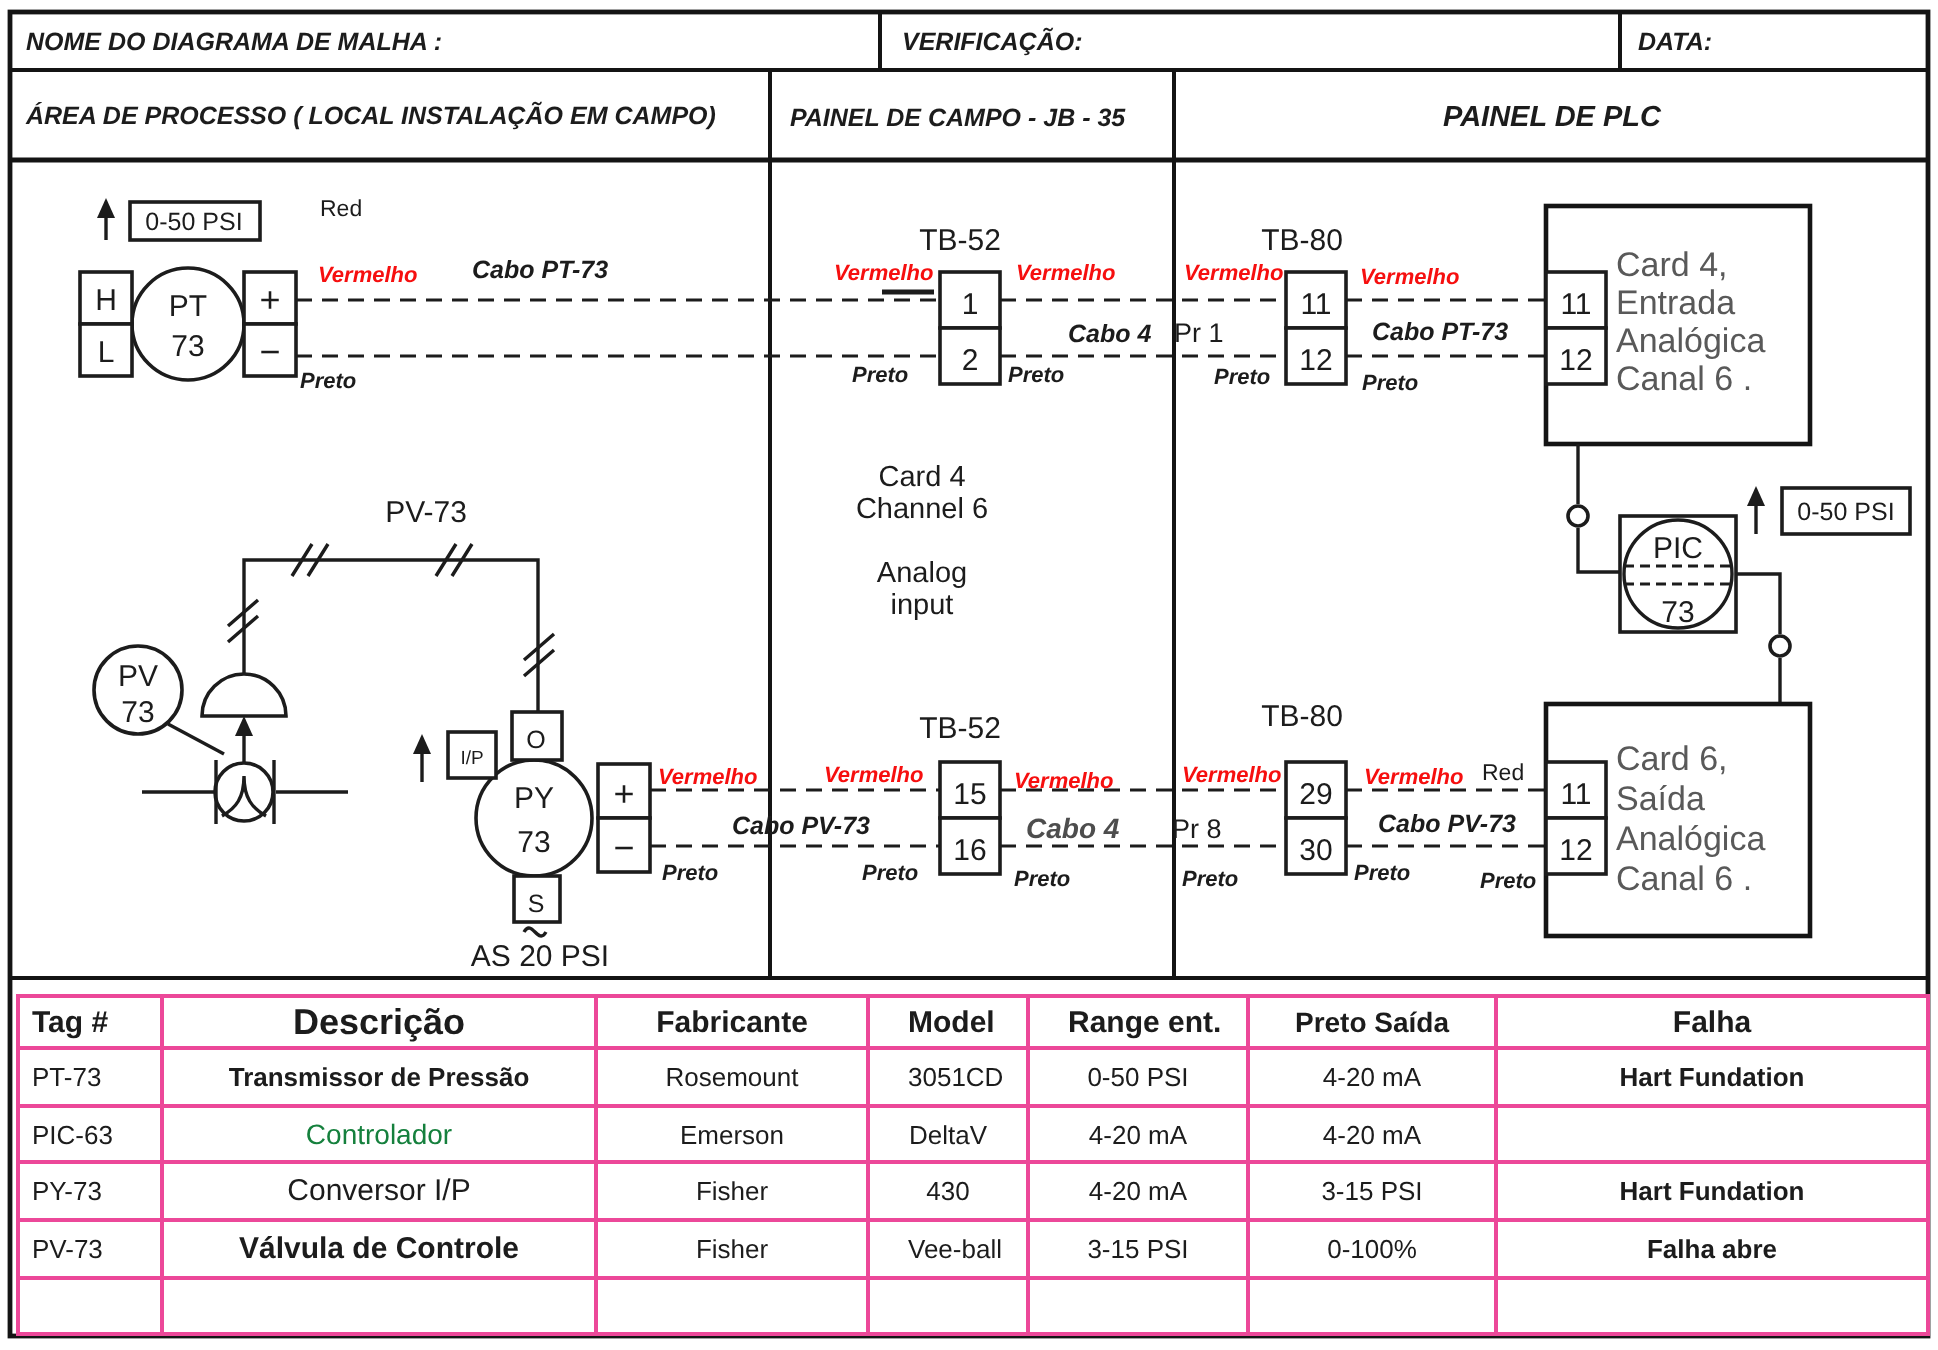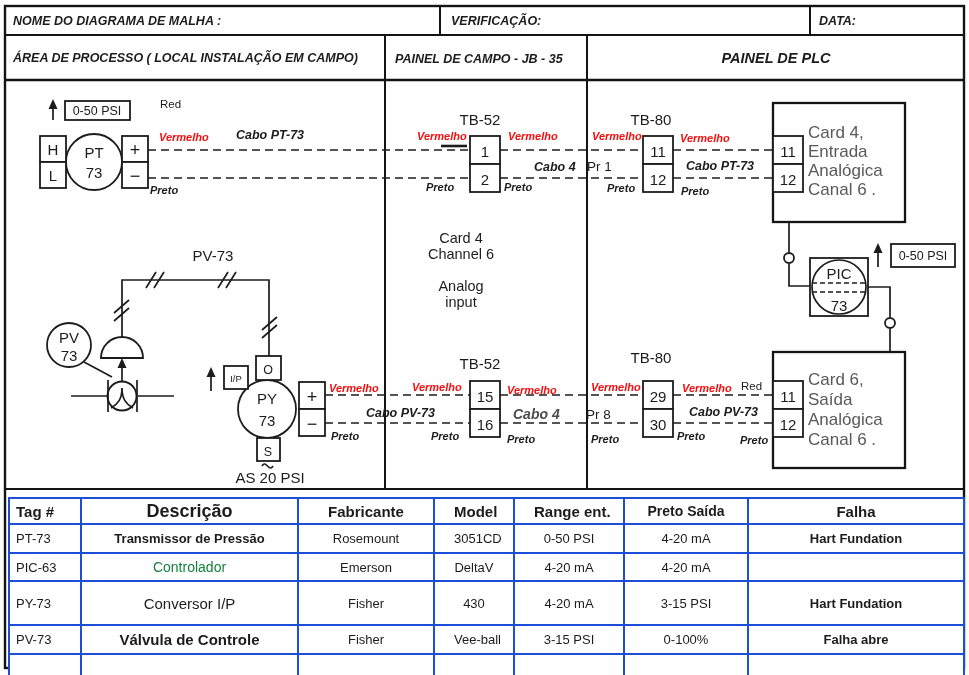--- a/index.html
+++ b/index.html
@@ -32,21 +32,21 @@
   .frame{stroke:#141414;stroke-width:2.4;fill:none}
   .div{stroke:#141414;stroke-width:2;fill:none}
   .dash{stroke:#1c1c1c;stroke-width:1.6;fill:none;stroke-dasharray:8 5}
   .pdash{stroke:#1c1c1c;stroke-width:1.6;fill:none;stroke-dasharray:5 3}
   .box{fill:#fff;stroke:#1c1c1c;stroke-width:1.8}
   .bigbox{fill:#fff;stroke:#141414;stroke-width:2.3}
   .fillb{fill:#1c1c1c;stroke:none}
   .stub{stroke:#1c1c1c;stroke-width:2.6;fill:none}
   
   .spec-table{position:absolute;left:8px;top:497px;width:955px;border-collapse:collapse;table-layout:fixed;background:#fff}
-  .spec-table th,.spec-table td{border:2px solid #1d4ed8;padding:0 19px;text-align:center;overflow:hidden;white-space:nowrap}
+  .spec-table th,.spec-table td{border:2px solid #ec4899;padding:0 19px;text-align:center;overflow:hidden;white-space:nowrap}
   .spec-table th{font-size:15px;font-weight:bold}
   .spec-table td{font-size:13px}
   .h-desc{font-size:18px !important}
   .h-rout{font-size:14px !important}
   .c-tag{text-align:left !important;padding-left:6px !important}
   .d0{font-weight:bold;font-size:13px !important}
   .d1{color:#15803d;font-size:14px !important}
   .d2{font-weight:normal;font-size:15px !important}
   .d3{font-weight:bold;font-size:15px !important}
   .c-notes{font-weight:bold;font-size:14.5px}
@@ -290,21 +290,21 @@
   </tr>
   <tr style="height:28px">
     <td class="c-tag">PIC-63</td>
     <td class="d1">Controlador</td>
     <td>Emerson</td>
     <td>DeltaV</td>
     <td>4-20 mA</td>
     <td>4-20 mA</td>
     <td class="c-notes"></td>
   </tr>
-  <tr style="height:44px">
+  <tr style="height:29px">
     <td class="c-tag">PY-73</td>
     <td class="d2">Conversor I/P</td>
     <td>Fisher</td>
     <td>430</td>
     <td>4-20 mA</td>
     <td>3-15 PSI</td>
     <td class="c-notes">Hart Fundation</td>
   </tr>
   <tr style="height:29px">
     <td class="c-tag">PV-73</td>

